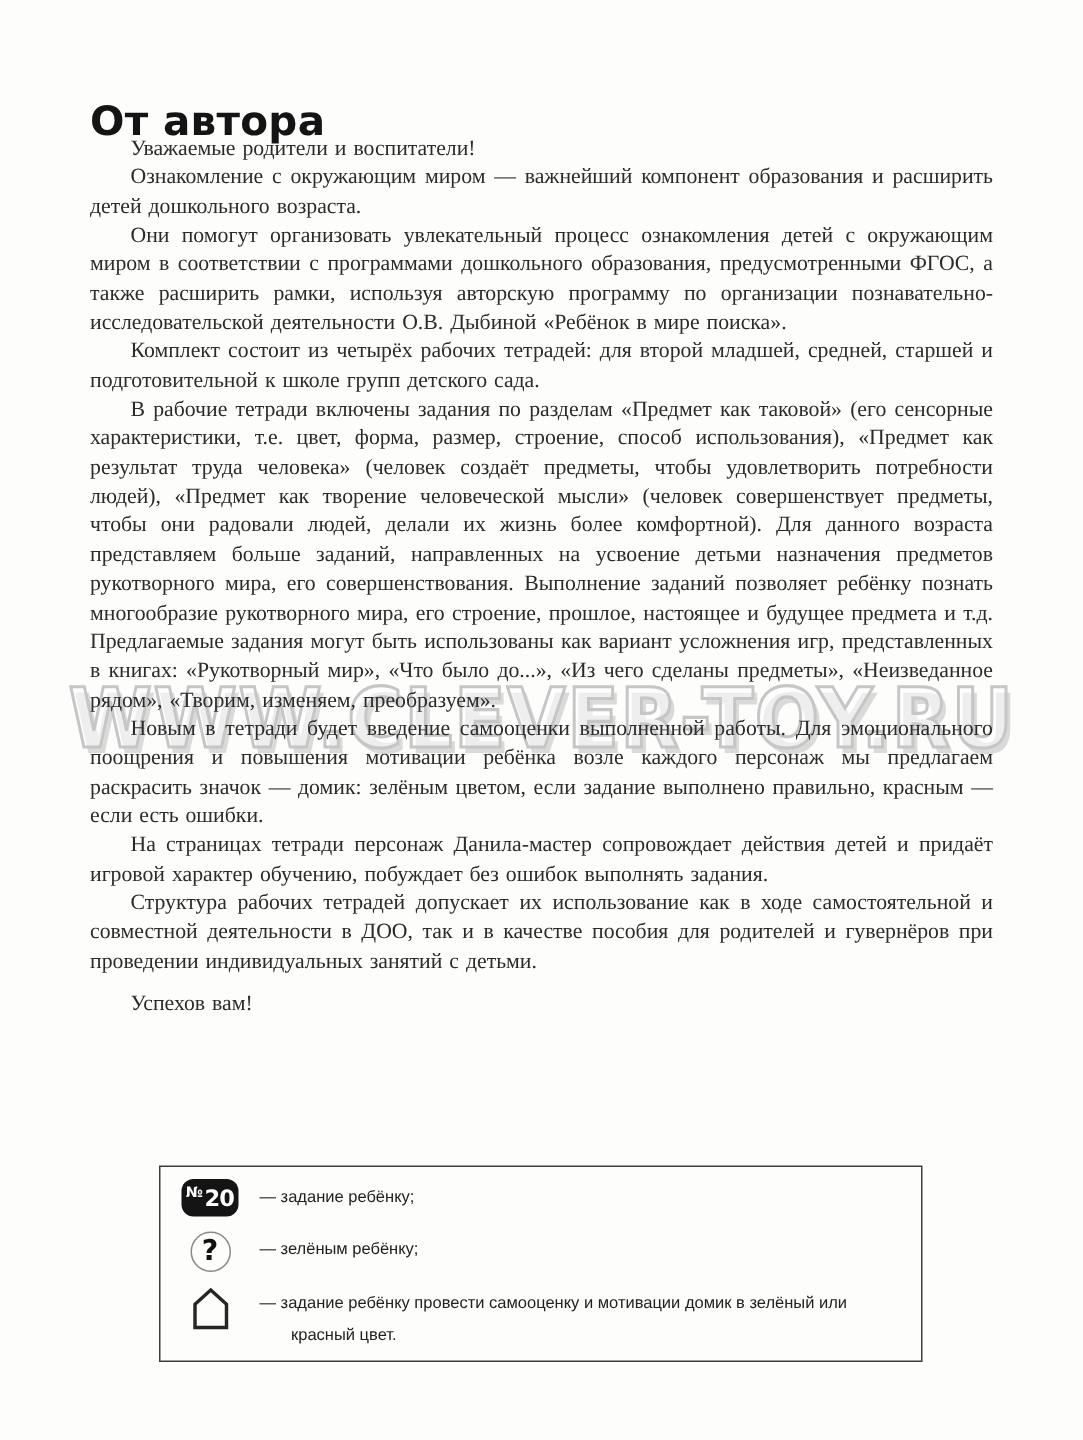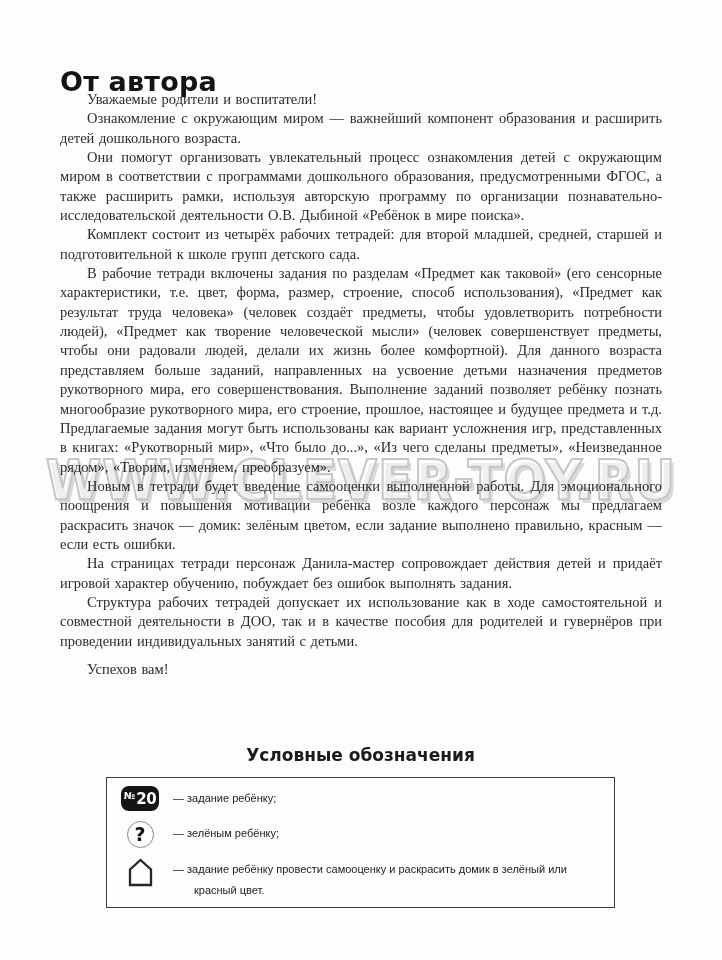--- a/index.html
+++ b/index.html
@@ -158,21 +158,20 @@
     <p>Ознакомление с окружающим миром — важнейший компонент образования и расширить детей дошкольного возраста.</p>
     <p>Они помогут организовать увлекательный процесс ознакомления детей с окружающим миром в соответствии с программами дошкольного образования, предусмотренными ФГОС, а также расширить рамки, используя авторскую программу по организации познавательно-исследовательской деятельности О.В. Дыбиной «Ребёнок в мире поиска».</p>
     <p>Комплект состоит из четырёх рабочих тетрадей: для второй младшей, средней, старшей и подготовительной к школе групп детского сада.</p>
     <p>В рабочие тетради включены задания по разделам «Предмет как таковой» (его сенсорные характеристики, т.е. цвет, форма, размер, строение, способ использования), «Предмет как результат труда человека» (человек создаёт предметы, чтобы удовлетворить потребности людей), «Предмет как творение человеческой мысли» (человек совершенствует предметы, чтобы они радовали людей, делали их жизнь более комфортной). Для данного возраста представляем больше заданий, направленных на усвоение детьми назначения предметов рукотворного мира, его совершенствования. Выполнение заданий позволяет ребёнку познать многообразие рукотворного мира, его строение, прошлое, настоящее и будущее предмета и т.д. Предлагаемые задания могут быть использованы как вариант усложнения игр, представленных в книгах: «Рукотворный мир», «Что было до...», «Из чего сделаны предметы», «Неизведанное рядом», «Творим, изменяем, преобразуем».</p>
     <p>Новым в тетради будет введение самооценки выполненной работы. Для эмоционального поощрения и повышения мотивации ребёнка возле каждого персонаж мы предлагаем раскрасить значок — домик: зелёным цветом, если задание выполнено правильно, красным — если есть ошибки.</p>
     <p>На страницах тетради персонаж Данила-мастер сопровождает действия детей и придаёт игровой характер обучению, побуждает без ошибок выполнять задания.</p>
     <p>Структура рабочих тетрадей допускает их использование как в ходе самостоятельной и совместной деятельности в ДОО, так и в качестве пособия для родителей и гувернёров при проведении индивидуальных занятий с детьми.</p>
     <p class="no-justify closing">Успехов вам!</p>
   </div>
 
-  <div class="legend-title">Условные обозначения</div>
 
   <div class="legend-box">
 
     <div class="legend-row">
       <div class="legend-icon-cell">
         <span class="task-badge">
           <span class="numero">№</span>
           <span class="num">20</span>
         </span>
       </div>
@@ -185,17 +184,17 @@
       </div>
       <div class="legend-label">— зелёным ребёнку;</div>
     </div>
 
     <div class="legend-row">
       <div class="legend-icon-cell house-icon">
         <svg width="27" height="31" viewBox="0 0 27 31" xmlns="http://www.w3.org/2000/svg">
           <path d="M3 12.5 L13.5 3 L24 12.5 L24 28 L3 28 Z" fill="none" stroke="#262626" stroke-width="2.3" stroke-linejoin="miter"></path>
         </svg>
       </div>
-      <div class="legend-label">— задание ребёнку провести самооценку и раскрасить домик в зелёный или красный цвет.</div>
+      <div class="legend-label">— задание ребёнку провести самооценку и мотивации домик в зелёный или красный цвет.</div>
     </div>
 
   </div>
 </div>
 
 </body></html>

